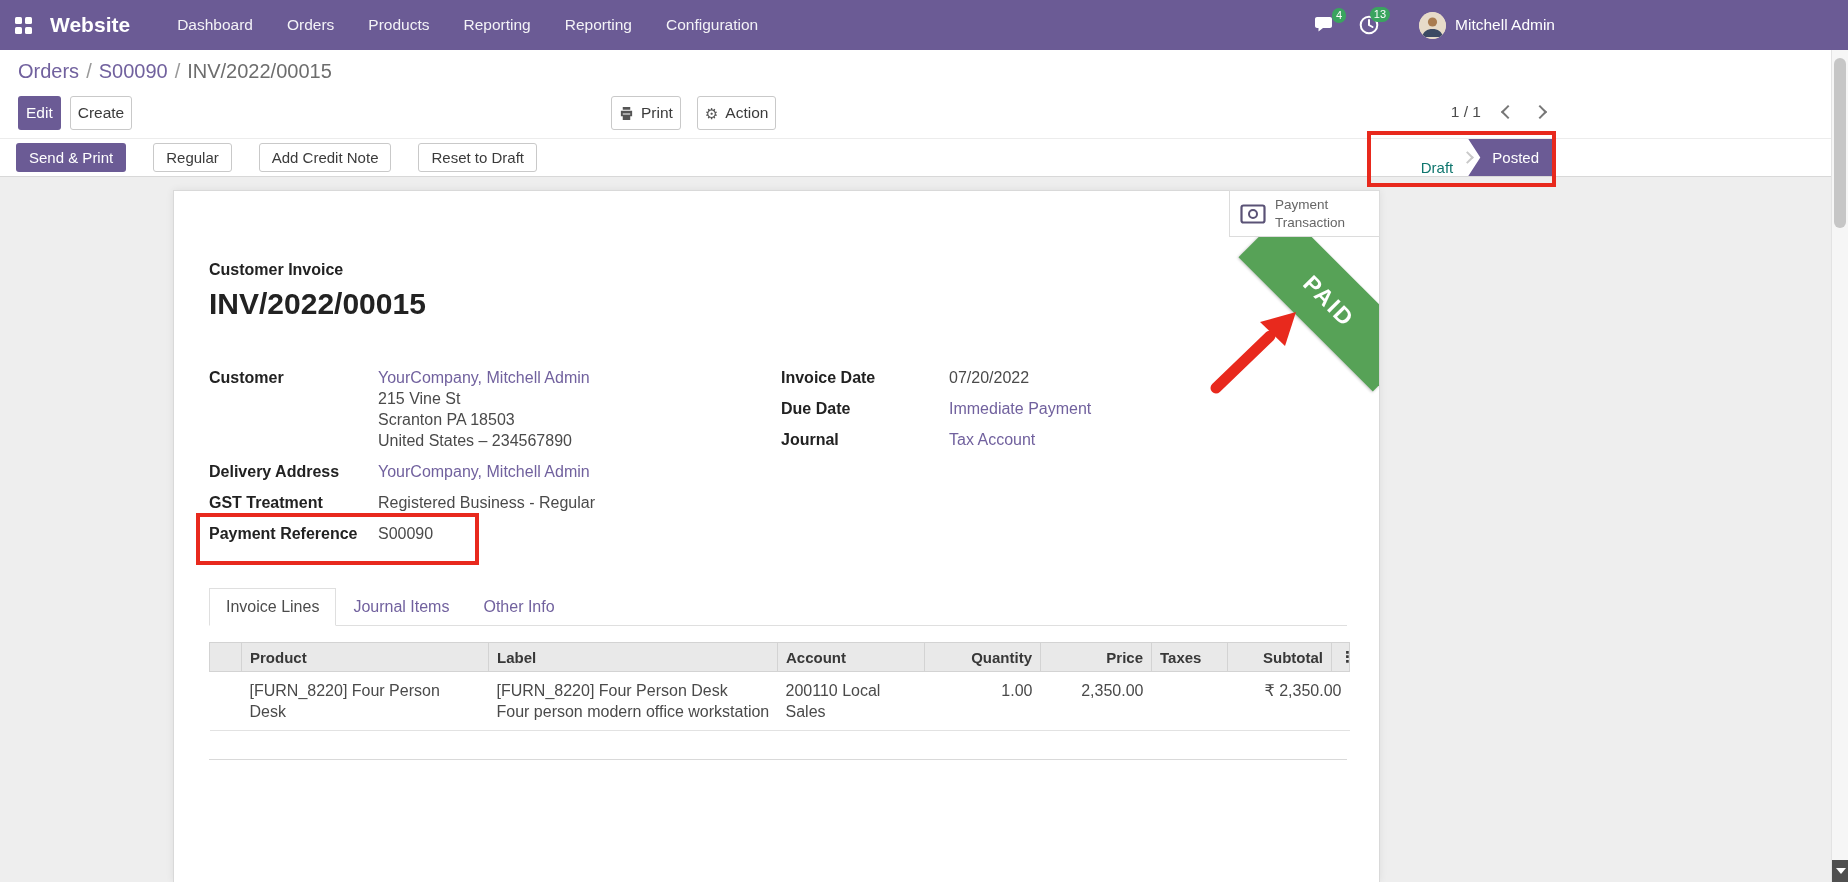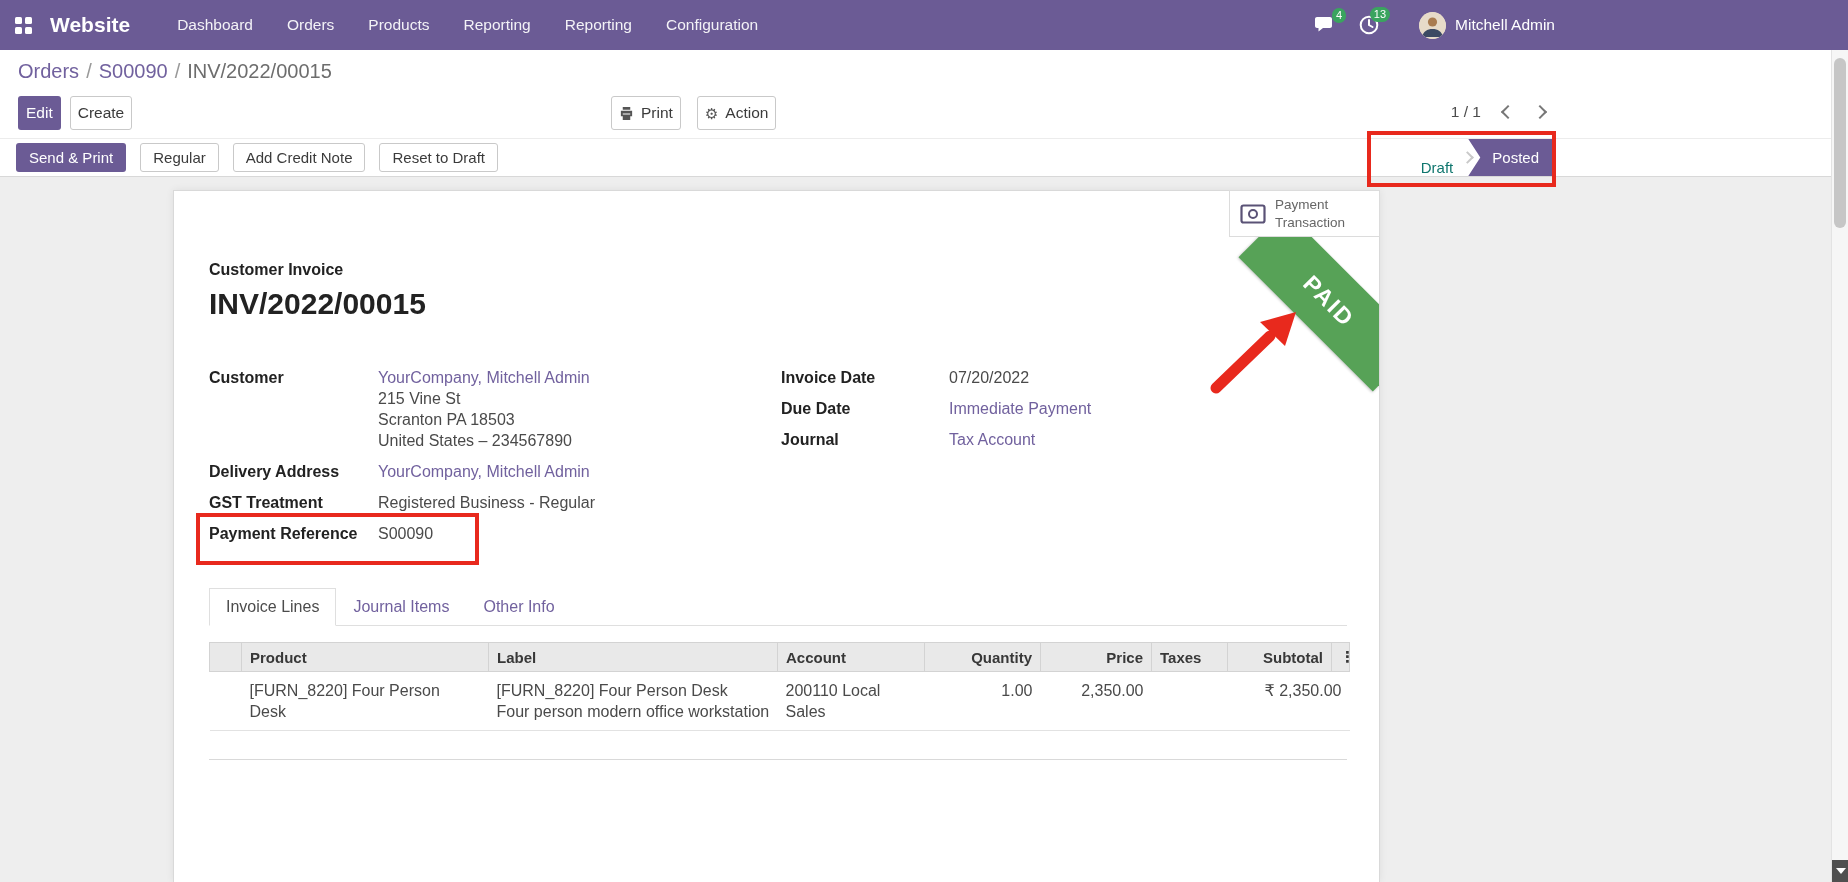--- a/index.html
+++ b/index.html
@@ -39,21 +39,21 @@
 
   .pager { position:absolute; top:103px; right:303px; display:flex; align-items:center; gap:22px; }
   .pager-count { font-size:15.5px; color:#4c4c4c; }
   .chev { display:inline-block; width:10px; height:10px; border-right:2px solid #777; border-bottom:2px solid #777; cursor:pointer; }
   .chev-left  { transform:rotate(135deg); }
   .chev-right { transform:rotate(-45deg); }
 
   
   .statusbar { position:absolute; left:0; top:138px; width:1831px; height:39px; background:#fff;
     border-top:1px solid #ececec; border-bottom:1px solid #d8d8d8; }
-  .status-buttons { position:absolute; left:16px; top:4px; display:flex; gap:14px; }
+  .status-buttons { position:absolute; left:16px; top:4px; display:flex; gap:27px; }
   .status-buttons .btn { padding:5px 12px; font-size:15px; }
   .status-widget { position:absolute; right:278px; top:0; height:37px; display:flex; align-items:center; }
   .state-draft { color:#0f766e; font-size:15px; padding:0 10px; cursor:pointer;margin-top:20px; }
   .sep-chev { width:9px; height:9px; border-right:2px solid #c9c9c9; border-bottom:2px solid #c9c9c9;
     transform:rotate(-45deg); margin-right:-4px; }
   .state-posted { background:#6b5b95; color:#fff; font-size:15px; height:37px; line-height:37px;
     padding:0 14px 0 24px; cursor:pointer;
     clip-path:polygon(0 0,100% 0,100% 100%,0 100%,12px 50%); }
 
   

